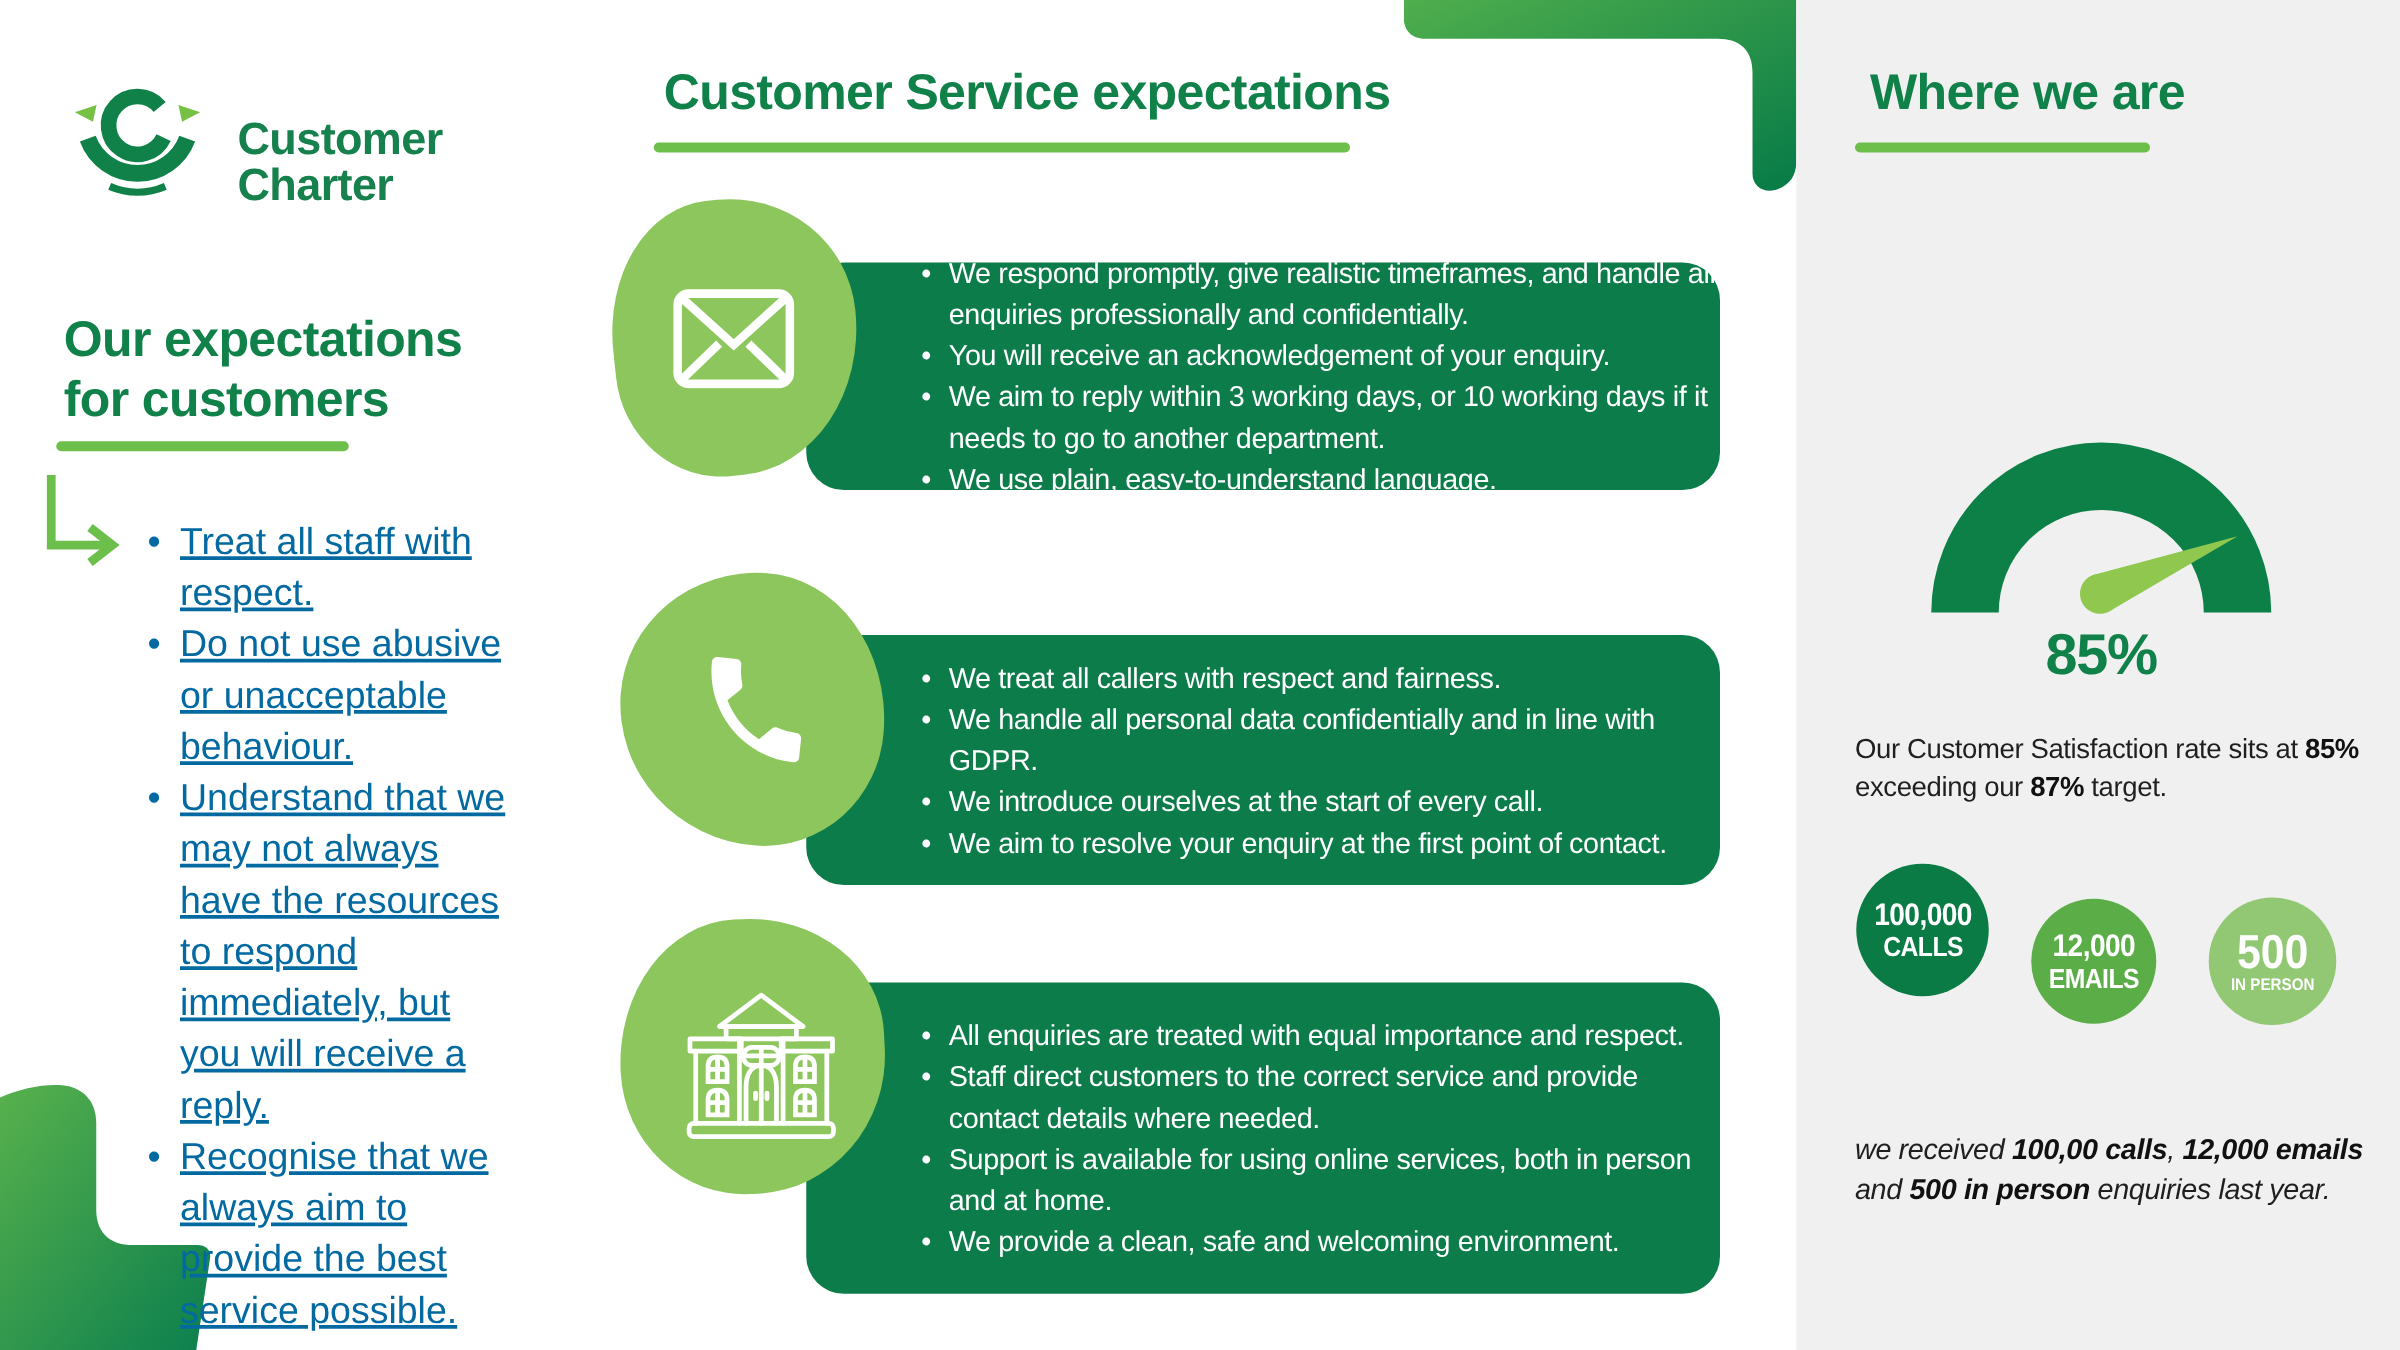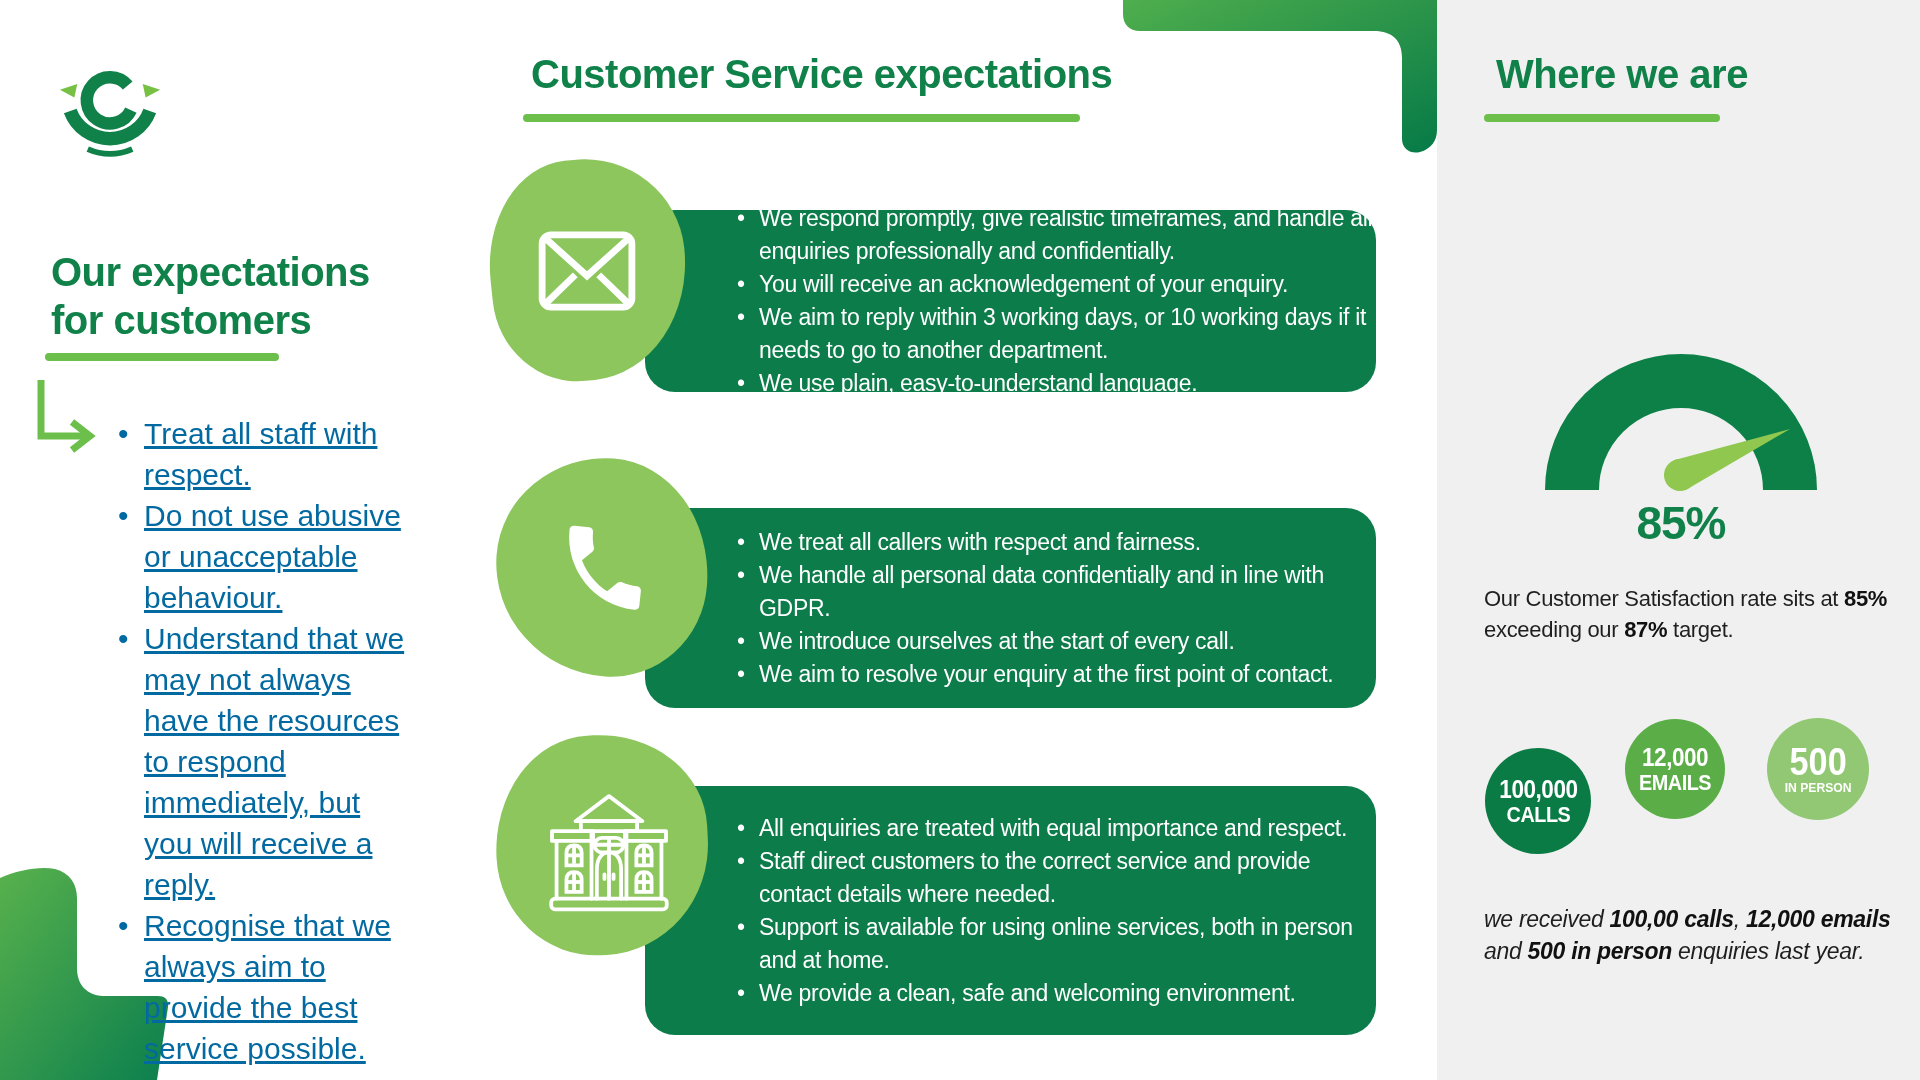--- a/index.html
+++ b/index.html
@@ -62,21 +62,21 @@
   .p-satisfaction { top:583px; width:405px; font-size:22px; line-height:31px; }
   .p-summary { top:903px; width:412px; font-size:23px; line-height:32px;font-style:italic; }
 
   .gauge-svg { position:absolute; left:1536px; top:353px; width:290px; height:152px; }
   .gauge-label { position:absolute; left:1581px; top:496px; width:200px; text-align:center;
                  font-size:46px; font-weight:bold; color:#0F8149; letter-spacing:-1px; }
 
   .stat-circle { position:absolute; border-radius:50%; display:flex; flex-direction:column;
                  align-items:center; justify-content:center; color:#ffffff; font-weight:bold; }
   .stat-inner { transform:scaleX(0.9); text-align:center; }
-  .stat-1 { left:1485px; top:748px; width:106px; height:106px; background:#0B7B45;justify-content:center; }
+  .stat-1 { left:1485px; top:691px; width:106px; height:106px; background:#0B7B45;justify-content:center; }
   .stat-2 { left:1625px; top:719px; width:100px; height:100px; background:#5BAE47; }
   .stat-3 { left:1767px; top:718px; width:102px; height:102px; background:#92C873; }
   .stat-1 .stat-value, .stat-2 .stat-value { font-size:25px; line-height:27px; letter-spacing:-0.5px; }
   .stat-1 .stat-label, .stat-2 .stat-label { font-size:22px; line-height:24px; letter-spacing:-0.5px; }
   .stat-3 .stat-value { font-size:38px; line-height:36px; }
   .stat-3 .stat-label { font-size:13.5px; line-height:15px; letter-spacing:0; }
 </style>
 </head>
 <body>
 
@@ -104,20 +104,24 @@
     <path d="M 0 878 C 18 870 40 866 55 869 C 70 873 77 884 77 898 V 968 C 77 984 86 995 103 996 L 158 996 C 165 996 169 1000 168 1007 L 157 1080 L 0 1080 Z" fill="url(#gradBL)"></path>
   </svg>
 
   <svg class="logo-mark" viewBox="0 0 120 108">
     <path d="M 81.7 54.1 A 24 24 0 1 1 78.4 28.6" fill="none" stroke="#0F8149" stroke-width="13"></path>
     <path d="M 18.7 55 A 44 44 0 0 0 101.3 55" fill="none" stroke="#0F8149" stroke-width="14"></path>
     <path d="M 36.9 94.6 A 58 58 0 0 0 83.1 94.6" fill="none" stroke="#0F8149" stroke-width="6"></path>
     <polygon points="8,33 26,27 23,41" fill="#76C043"></polygon>
     <polygon points="112,33 94,27 97,41" fill="#76C043"></polygon>
   </svg>
+  <div class="logo-text">
+    <div>Customer</div>
+    <div>Charter</div>
+  </div>
 
   <h2 class="left-heading">Our expectations
 for customers</h2>
   <div class="left-underline"></div>
   <svg class="arrow-svg" viewBox="0 0 64 76">
     <path d="M 5 0 V 56 H 50" fill="none" stroke="#6CBF4B" stroke-width="7"></path>
     <path d="M 36 42 L 54 56 L 36 70" fill="none" stroke="#6CBF4B" stroke-width="7"></path>
   </svg>
   <ul class="left-bullets">
     <li>Treat all staff with respect.</li>

